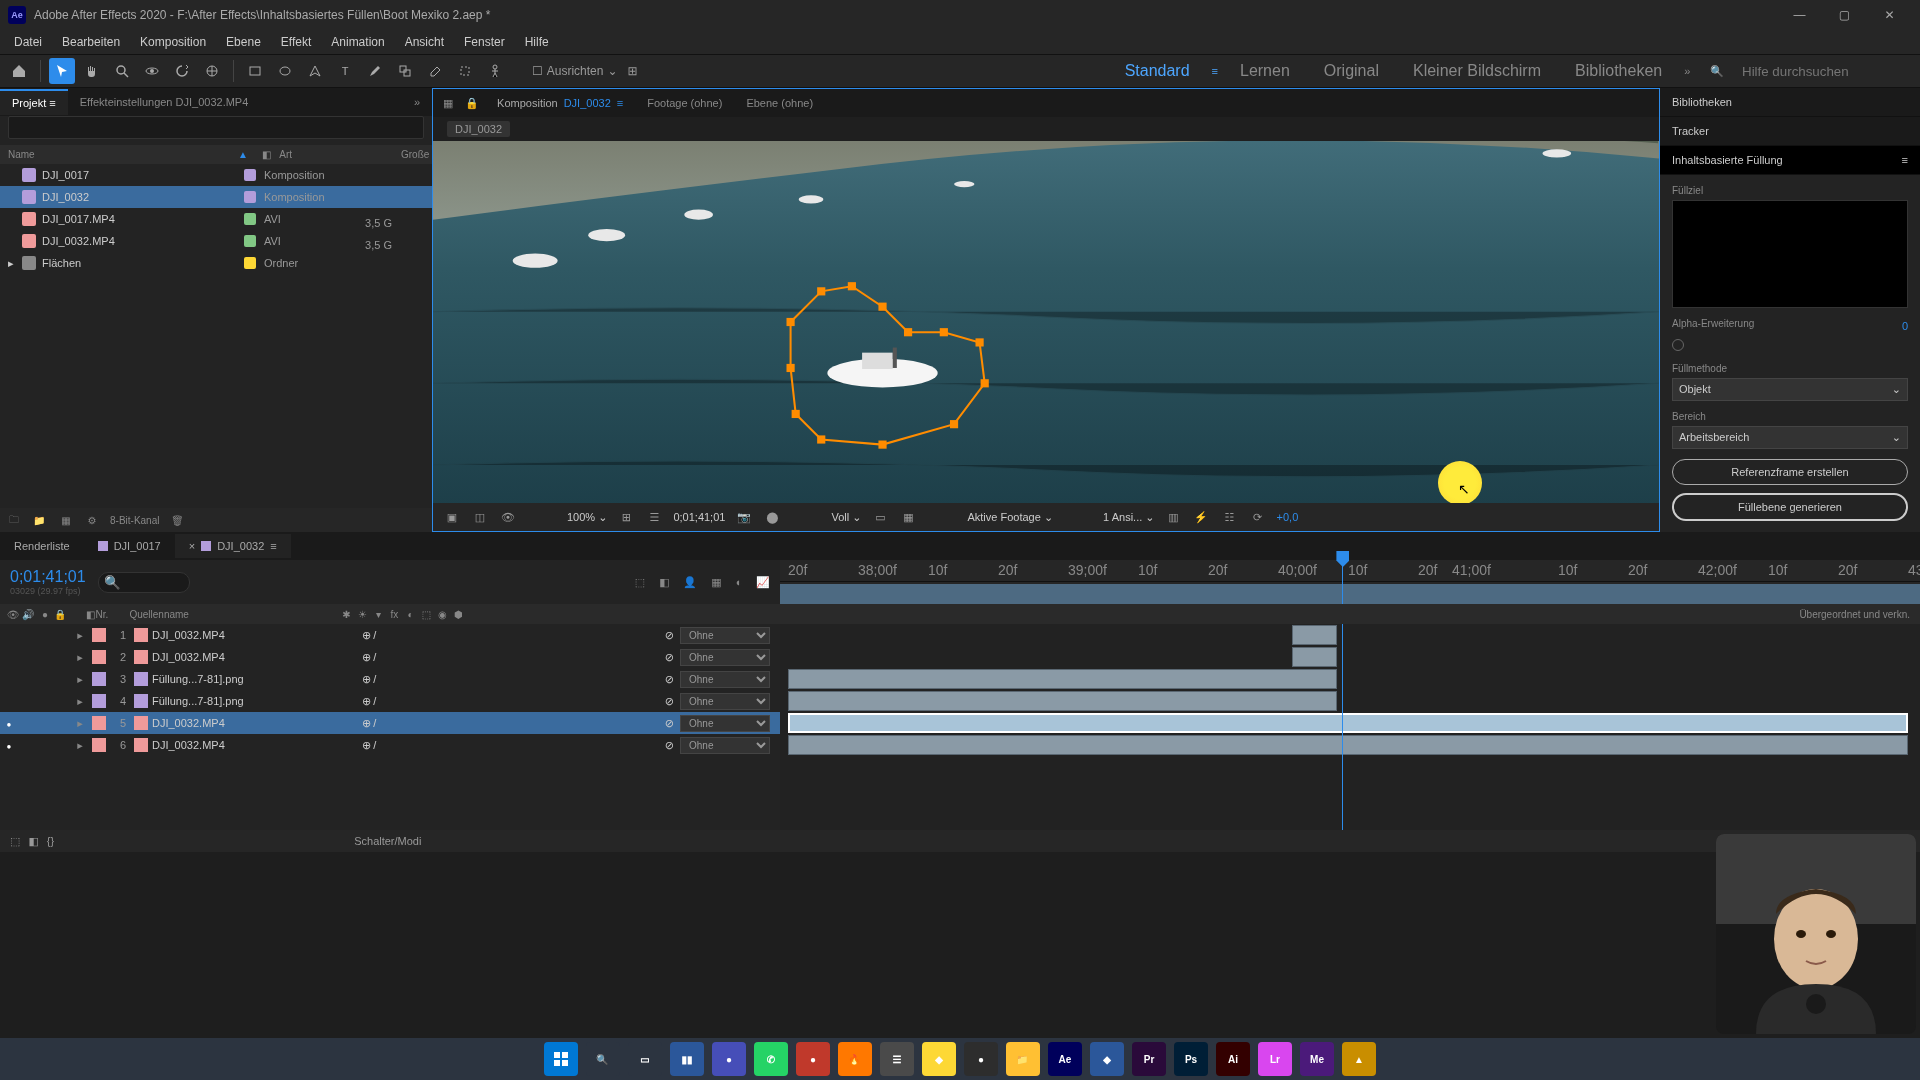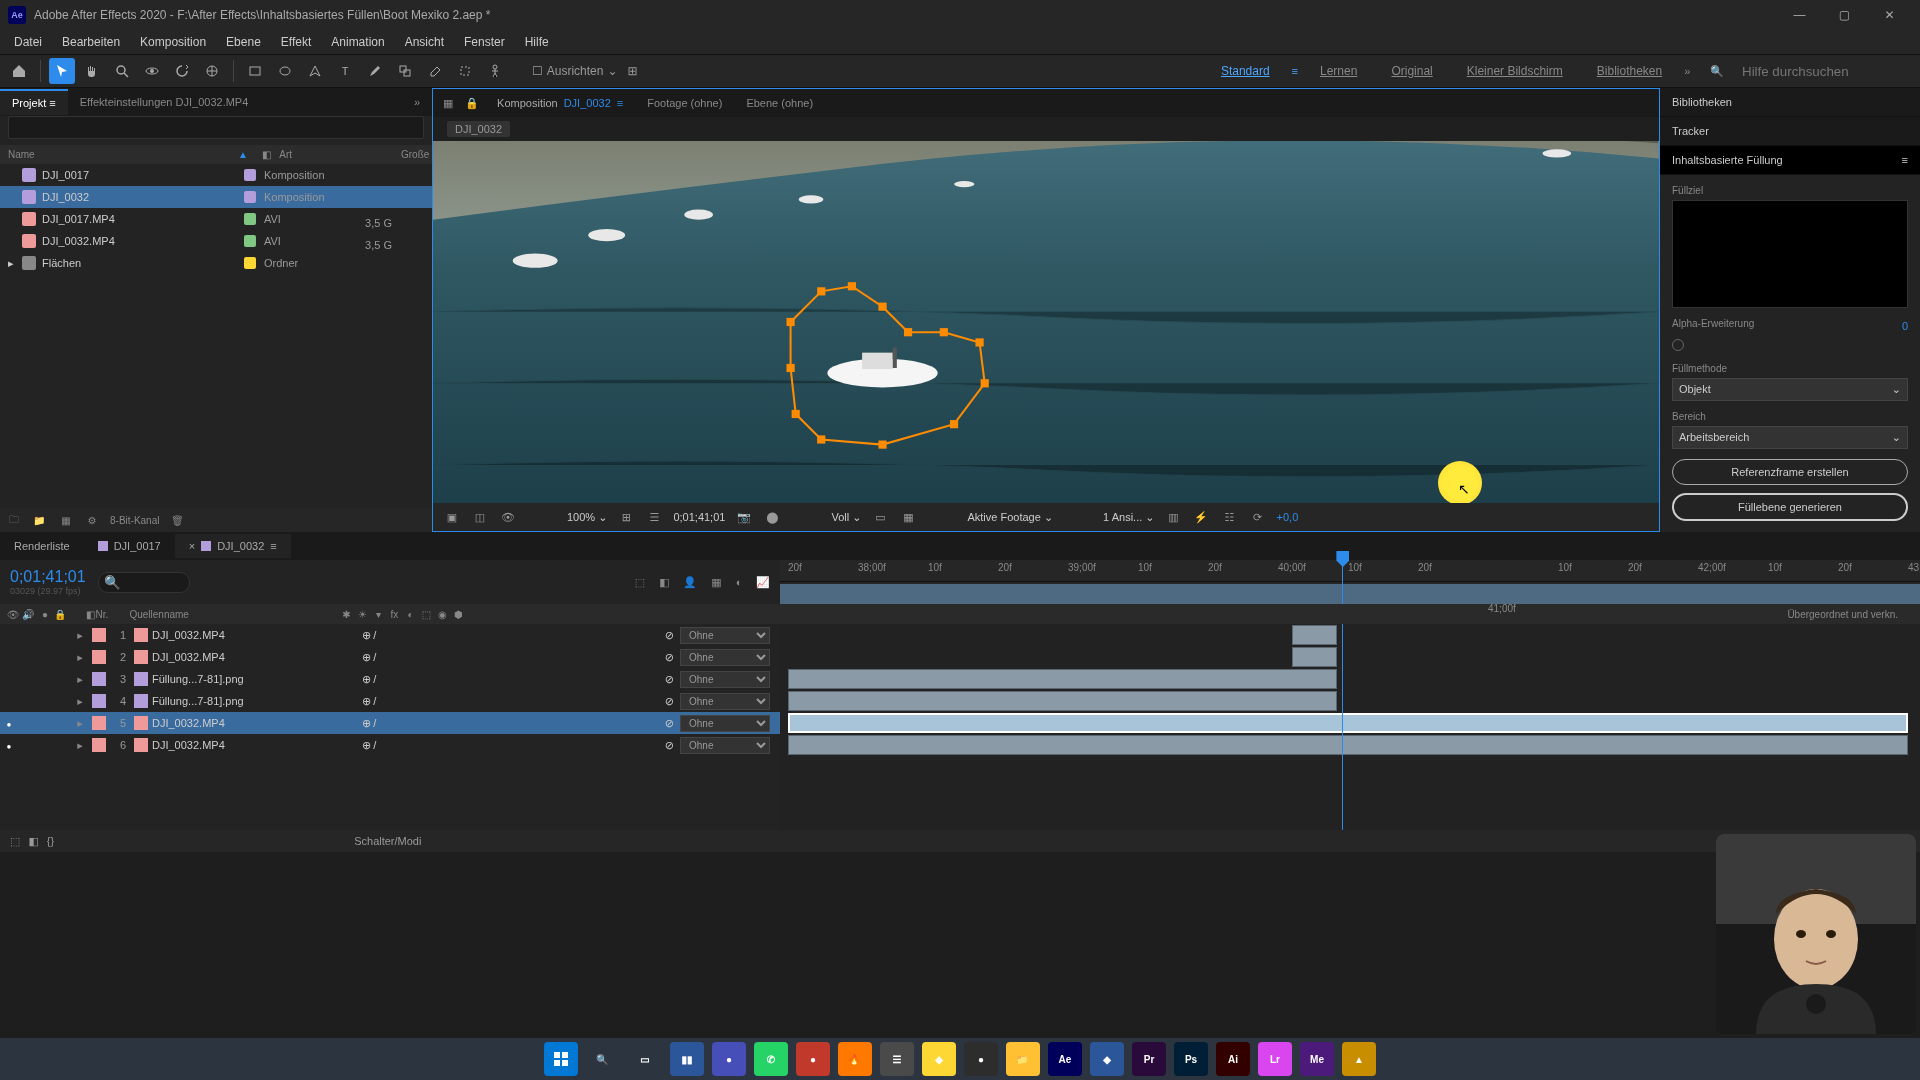--- a/index.html
+++ b/index.html
@@ -13,21 +13,21 @@
 
 
 .menubar { height: 24px; background: #262626; display: flex; align-items: center; padding: 0 4px; color: #ccc; font-size: 12px; }
 .menubar .menu-item { padding: 0 10px; cursor: pointer; }
 
 
 .toolbar { height: 34px; background: #262626; border-top: 1px solid #111; border-bottom: 1px solid #111; display: flex; align-items: center; padding: 0 6px; gap: 4px; }
 .toolbar .tool { width: 26px; height: 26px; display: flex; align-items: center; justify-content: center; border-radius: 3px; cursor: pointer; color: #aaa; }
 .toolbar .tool.active { background: #2d8ceb; color: #fff; }
 .toolbar .sep { width: 1px; height: 22px; background: #444; margin: 0 4px; }
-.toolbar .workspace { color: #4da6ff; padding: 0 12px; font-size: 12px; cursor: pointer; text-decoration: underline; }
+.toolbar .workspace { color: #4da6ff; padding: 0 12px; font-size: 16px; cursor: pointer; }
 .toolbar .workspace.dim { color: #888; }
 .toolbar .search { background: #262626; border: none; color: #999; padding: 4px 8px; width: 180px; }
 .toolbar .right-block { margin-left: auto; display: flex; align-items: center; gap: 10px; }
 .toolbar .snap { display:flex; align-items:center; gap:4px; color:#999; font-size:12px; margin-left:20px; }
 
 
 .main { display: flex; height: 444px; }
 
 
 .project-panel { width: 432px; background: #232323; display: flex; flex-direction: column; }
@@ -94,21 +94,21 @@
 .tl-tab .tbox { width:10px; height:10px; background:#b39ddb; }
 .tl-header { display: flex; height: 44px; }
 .tl-left-head { width: 780px; display: flex; align-items: center; padding: 0 10px; gap:12px; }
 .tl-time { color: #2d8ceb; font-size: 16px; font-weight: 500; }
 .tl-time-sub { color:#555; font-size:9px; }
 .tl-search { width:92px; background:#1a1a1a; border:1px solid #333; padding:2px 6px; border-radius:10px; color:#999; }
 .tl-icons { display:flex; gap:14px; margin-left:auto; }
 .tl-icon { color:#888; cursor:pointer; }
 .tl-right-head { flex: 1; position: relative; background: #262626; }
 .tl-ruler { height: 22px; border-bottom: 1px solid #111; position: relative; background:#262626; }
-.tl-ruler .tick { position:absolute; top:2px; font-size:10px; color:#888; }
+.tl-ruler .tick { position:absolute; top:2px; font-size:14px; color:#888; }
 .tl-work { height: 20px; background:#4d6a82; margin-top:2px; }
 .tl-cols { display:flex; background:#2a2a2a; height:20px; align-items:center; padding:0 6px; font-size:10px; color:#888; }
 .tl-cols .sw { display:flex; gap:2px; }
 .tl-cols .sw span { width:14px; text-align:center; }
 .tl-body { display:flex; flex:1; }
 .tl-left { width:780px; }
 .tl-right { flex:1; position:relative; background:#222; }
 .tl-row { display:flex; align-items:center; height:22px; }
 .tl-row.selected { background:#3a6b9e; }
 .tl-row .vis { width:18px; display:flex; justify-content:center; }
@@ -503,21 +503,21 @@
           <span class="tick" style="left: 8px;">20f</span>
           <span class="tick" style="left: 78px;">38;00f</span>
           <span class="tick" style="left: 148px;">10f</span>
           <span class="tick" style="left: 218px;">20f</span>
           <span class="tick" style="left: 288px;">39;00f</span>
           <span class="tick" style="left: 358px;">10f</span>
           <span class="tick" style="left: 428px;">20f</span>
           <span class="tick" style="left: 498px;">40;00f</span>
           <span class="tick" style="left: 568px;">10f</span>
           <span class="tick" style="left: 638px;">20f</span>
-          <span class="tick" style="left: 708px; margin-top: 41px;">41;00f</span>
+          <span class="tick" style="left: 672px;">41;00f</span>
           <span class="tick" style="left: 778px;">10f</span>
           <span class="tick" style="left: 848px;">20f</span>
           <span class="tick" style="left: 918px;">42;00f</span>
           <span class="tick" style="left: 988px;">10f</span>
           <span class="tick" style="left: 1058px;">20f</span>
           <span class="tick" style="left: 1128px;">43;00f</span>
         </div>
       <div class="tl-work"></div>
       <div class="tl-playhead" id="tl-playhead" style="left: 562.4px;">
           <div class="head"></div>
@@ -537,21 +537,21 @@
     <div class="sw" style="width:150px;">
       <span>✱</span>
       <span>☀</span>
       <span>▾</span>
       <span>fx</span>
       <span>◐</span>
       <span>⬚</span>
       <span>◉</span>
       <span>⬢</span>
     </div>
-    <span style="margin-left:auto; margin-right:16px;text-align:right;">Übergeordnet und verkn.</span>
+    <span style="margin-left:auto; margin-right:4px;text-align:right;">Übergeordnet und verkn.</span>
   </div>
   <div class="tl-body">
     <div class="tl-left" id="tl-layers-left">
         <div class="tl-row">
     <span class="vis"></span>
     <span class="vis"></span>
     <span class="vis"></span>
     <span class="vis"></span>
     <span class="tw">▸</span>
     <span class="clr" style="background:#ef9a9a;"></span>

